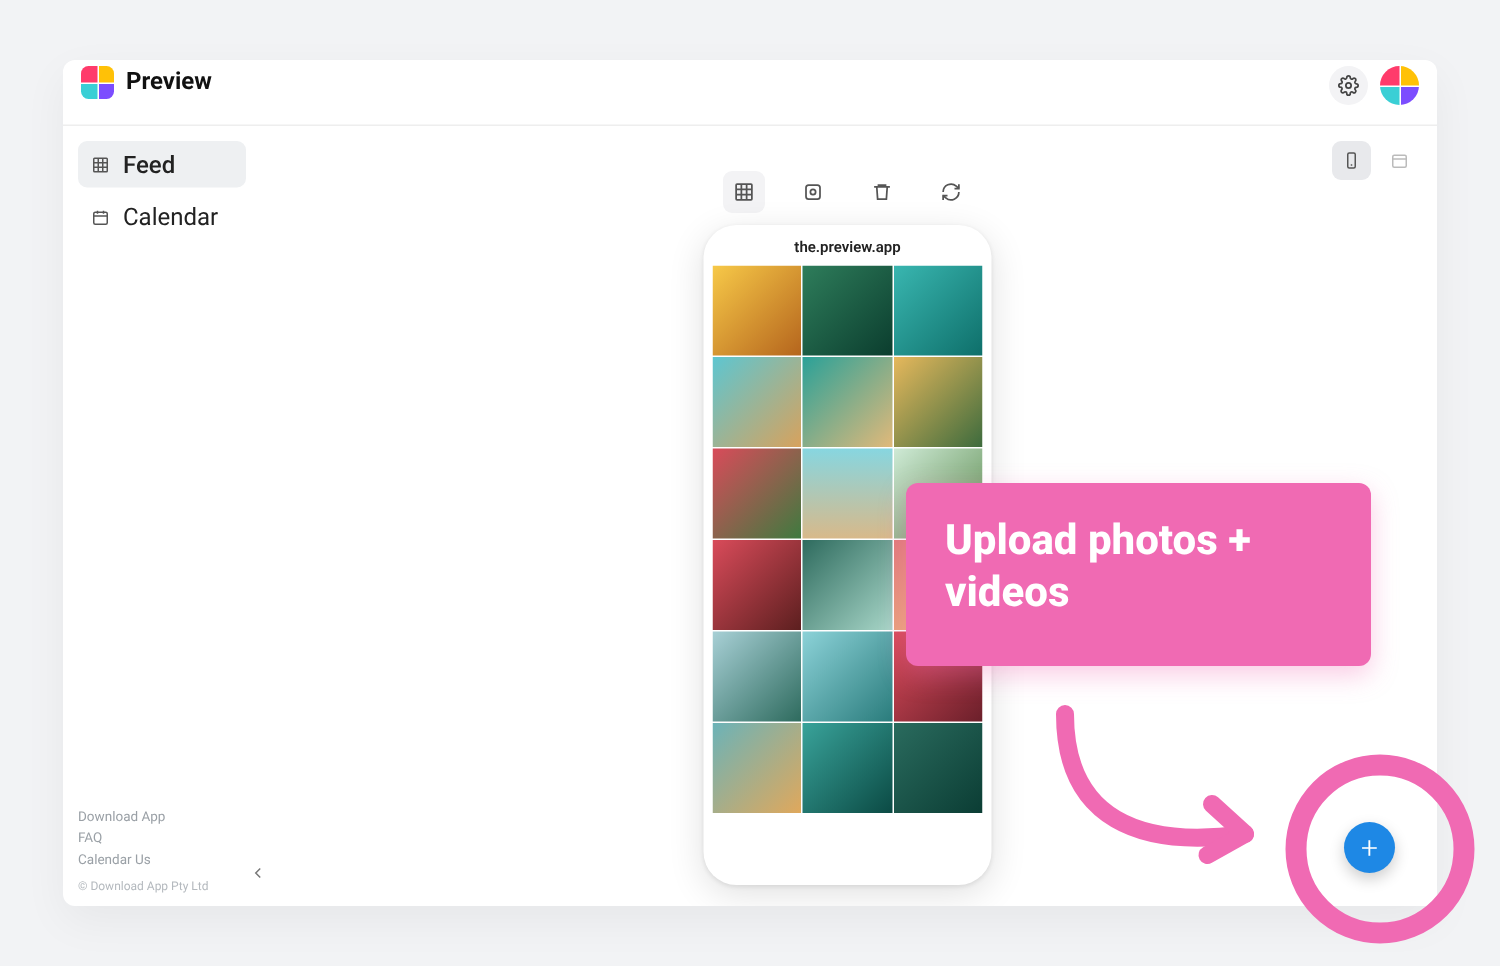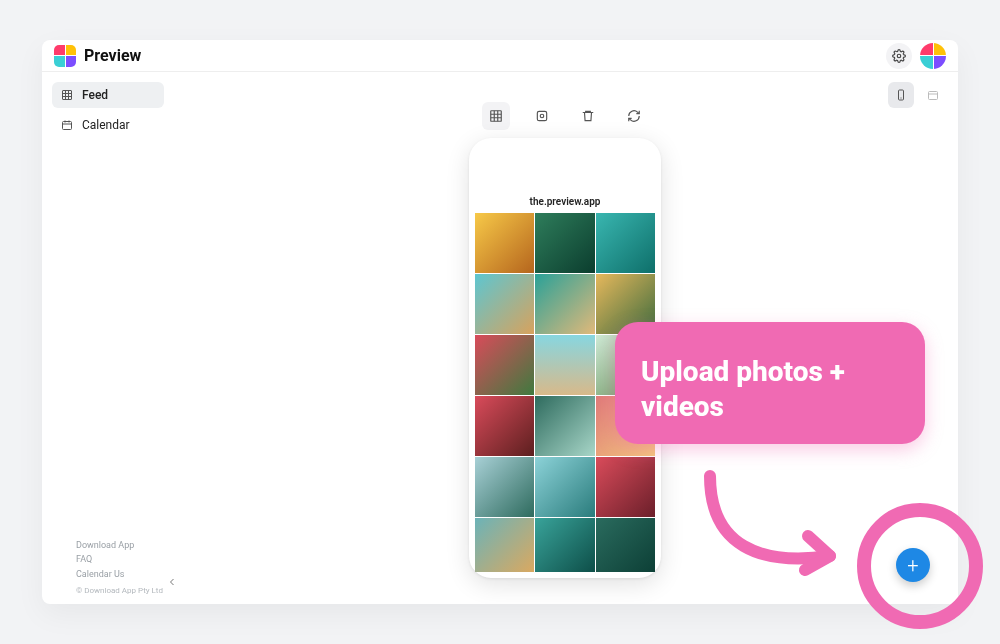--- a/index.html
+++ b/index.html
@@ -19,23 +19,23 @@
     height: 564px;
     background: #fff;
     border-radius: 8px;
     box-shadow: 0 10px 30px rgba(0,0,0,0.05);
     overflow: hidden;
     display: flex;
     flex-direction: column;
   }
   
   .header {
-    height: 32px;
+    height: 44px;
     display: flex;
-    align-items: center;
+    align-items: flex-start;
     padding: 4px 12px;
     border-bottom: 1px solid #eee;
   }
   .logo {
     width: 22px; height: 22px; border-radius: 5px;
     display: grid; grid-template-columns: 1fr 1fr; grid-template-rows: 1fr 1fr;
     gap: 1px; overflow: hidden; margin-right: 8px;
   }
   .logo span:nth-child(1){background:#ff3b6b}
   .logo span:nth-child(2){background:#ffc107}
@@ -61,26 +61,26 @@
   
   .body {
     flex:1; display:flex; position:relative;
   }
   .sidebar {
     width: 130px; padding: 10px 8px 6px 10px;
     display:flex; flex-direction:column;
   }
   .nav-item {
     display:flex; align-items:center; gap:8px;
-    font-size: 12px; color:#222; padding:6px 8px;
+    font-size: 16px; color:#222; padding:6px 8px;
     border-radius:6px; cursor:pointer; margin-bottom:4px;
   }
   .nav-item.active { background:#eef0f2; font-weight:500; }
   .nav-item .icon { width:14px; height:14px; display:flex; align-items:center; justify-content:center; color:#555;}
-  .sidebar-bottom { margin-top:auto; font-size:9px; color:#9aa0a6; line-height:1.6;margin-left:24px; }
+  .sidebar-bottom { margin-top:auto; font-size:9px; color:#9aa0a6; line-height:1.6; }
   .sidebar-bottom a { display:block; color:#9aa0a6; cursor:pointer; }
   .copyright { font-size:8px; margin-top:4px; color:#b4b9be; }
   .collapse-btn { position:absolute; left:120px; bottom:12px; width:20px; height:20px; display:flex; align-items:center; justify-content:center; color:#777; cursor:pointer;}
   
   .main {
     flex:1; position:relative;
   }
   
   
   .view-toggle {
@@ -110,21 +110,20 @@
     position:absolute; top:66px; left:50%; transform:translateX(-50%);
     width:192px; height:440px;
     background:#fff; border-radius:22px;
     box-shadow: 0 6px 24px rgba(0,0,0,0.12), 0 1px 3px rgba(0,0,0,0.08);
     padding:8px 6px 6px 6px;
     display:flex; flex-direction:column;
   }
   .phone-username {
     text-align:center; font-size:10px; font-weight:600; color:#222;
     padding:2px 0 6px 0;
-    margin-top:48px;
   }
   .feed-grid {
     flex:1;
     display:grid;
     grid-template-columns: repeat(3, 1fr);
     grid-auto-rows: 60px;
     gap:1px;
     overflow:hidden;
   }
   .tile { width:100%; height:100%; }
@@ -138,28 +137,27 @@
     box-shadow:0 4px 10px rgba(0,0,0,0.2);
     cursor:pointer; font-size:20px; font-weight:300; line-height:1;
   }
   
   
   .annotation-bubble {
     position:absolute;
     left:604px; top:322px;
     width:310px; height:122px;
     background:#f06ab3;
-    border-radius:23px;
+    border-radius:8px;
     color:#fff;
     font-weight:800;
     font-size:28px;
     line-height:1.25;
-    padding:32px 26px;
+    padding:20px 26px;
     box-shadow: 0 6px 18px rgba(240,106,179,0.35);
-    margin-left: 11px;
   }
   .annotation-circle {
     position:absolute;
     left:857px; top:503px;
     width:126px; height:126px;
     border:14px solid #f06ab3;
     border-radius:50%;
   }
   .annotation-arrow {
     position:absolute;

